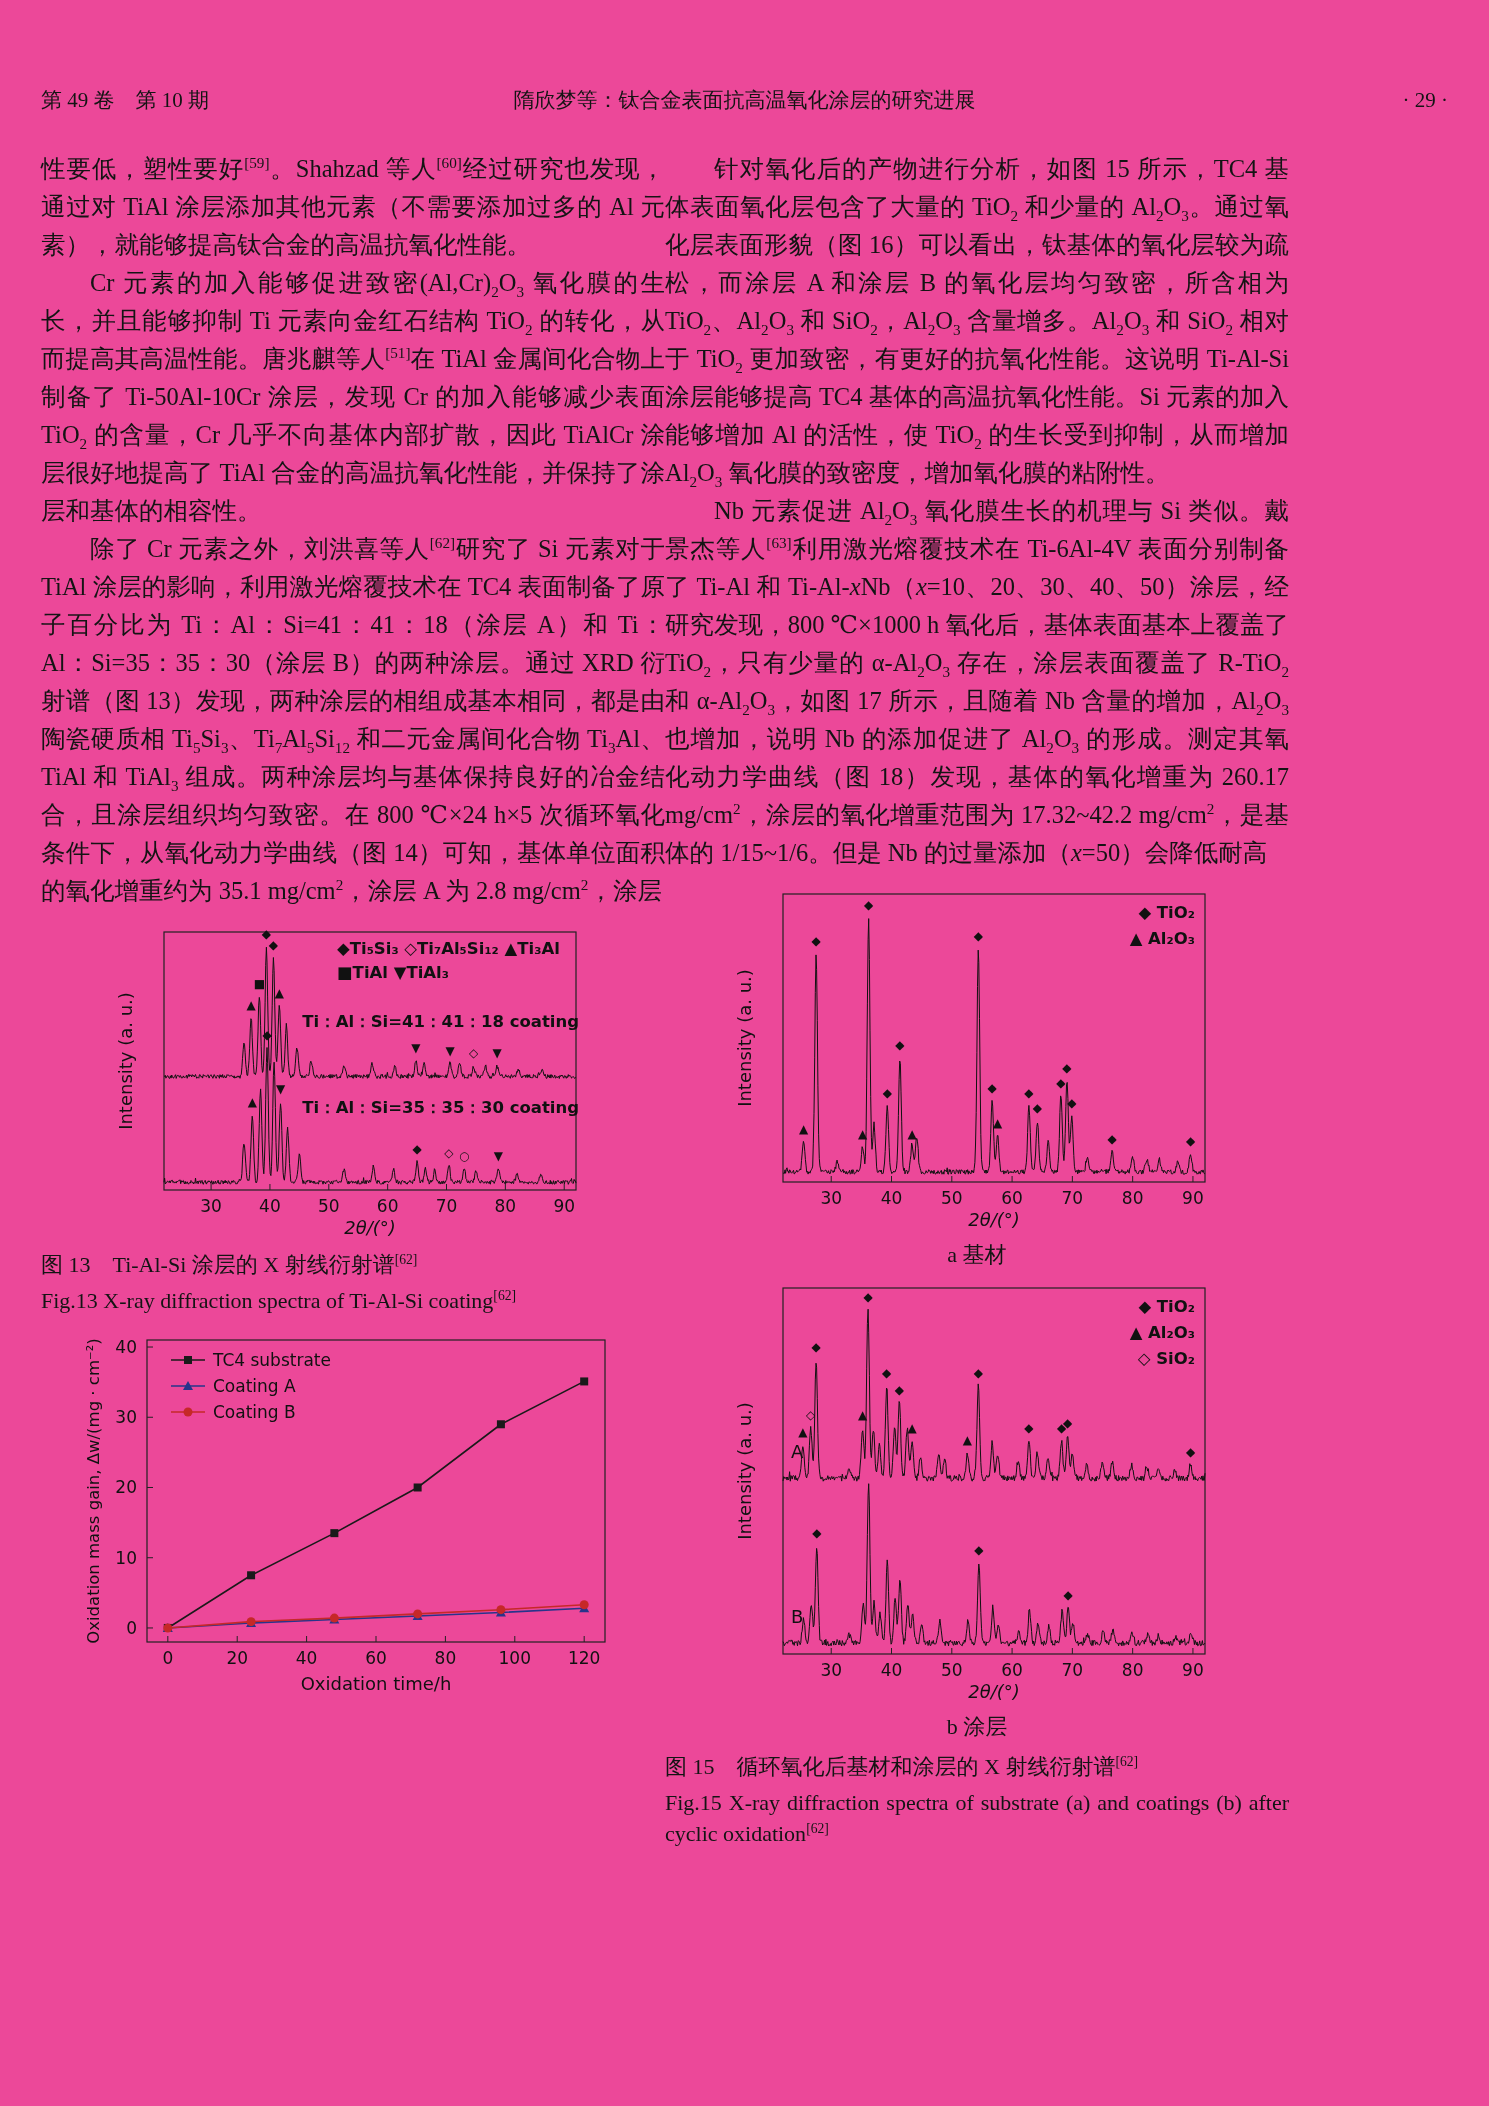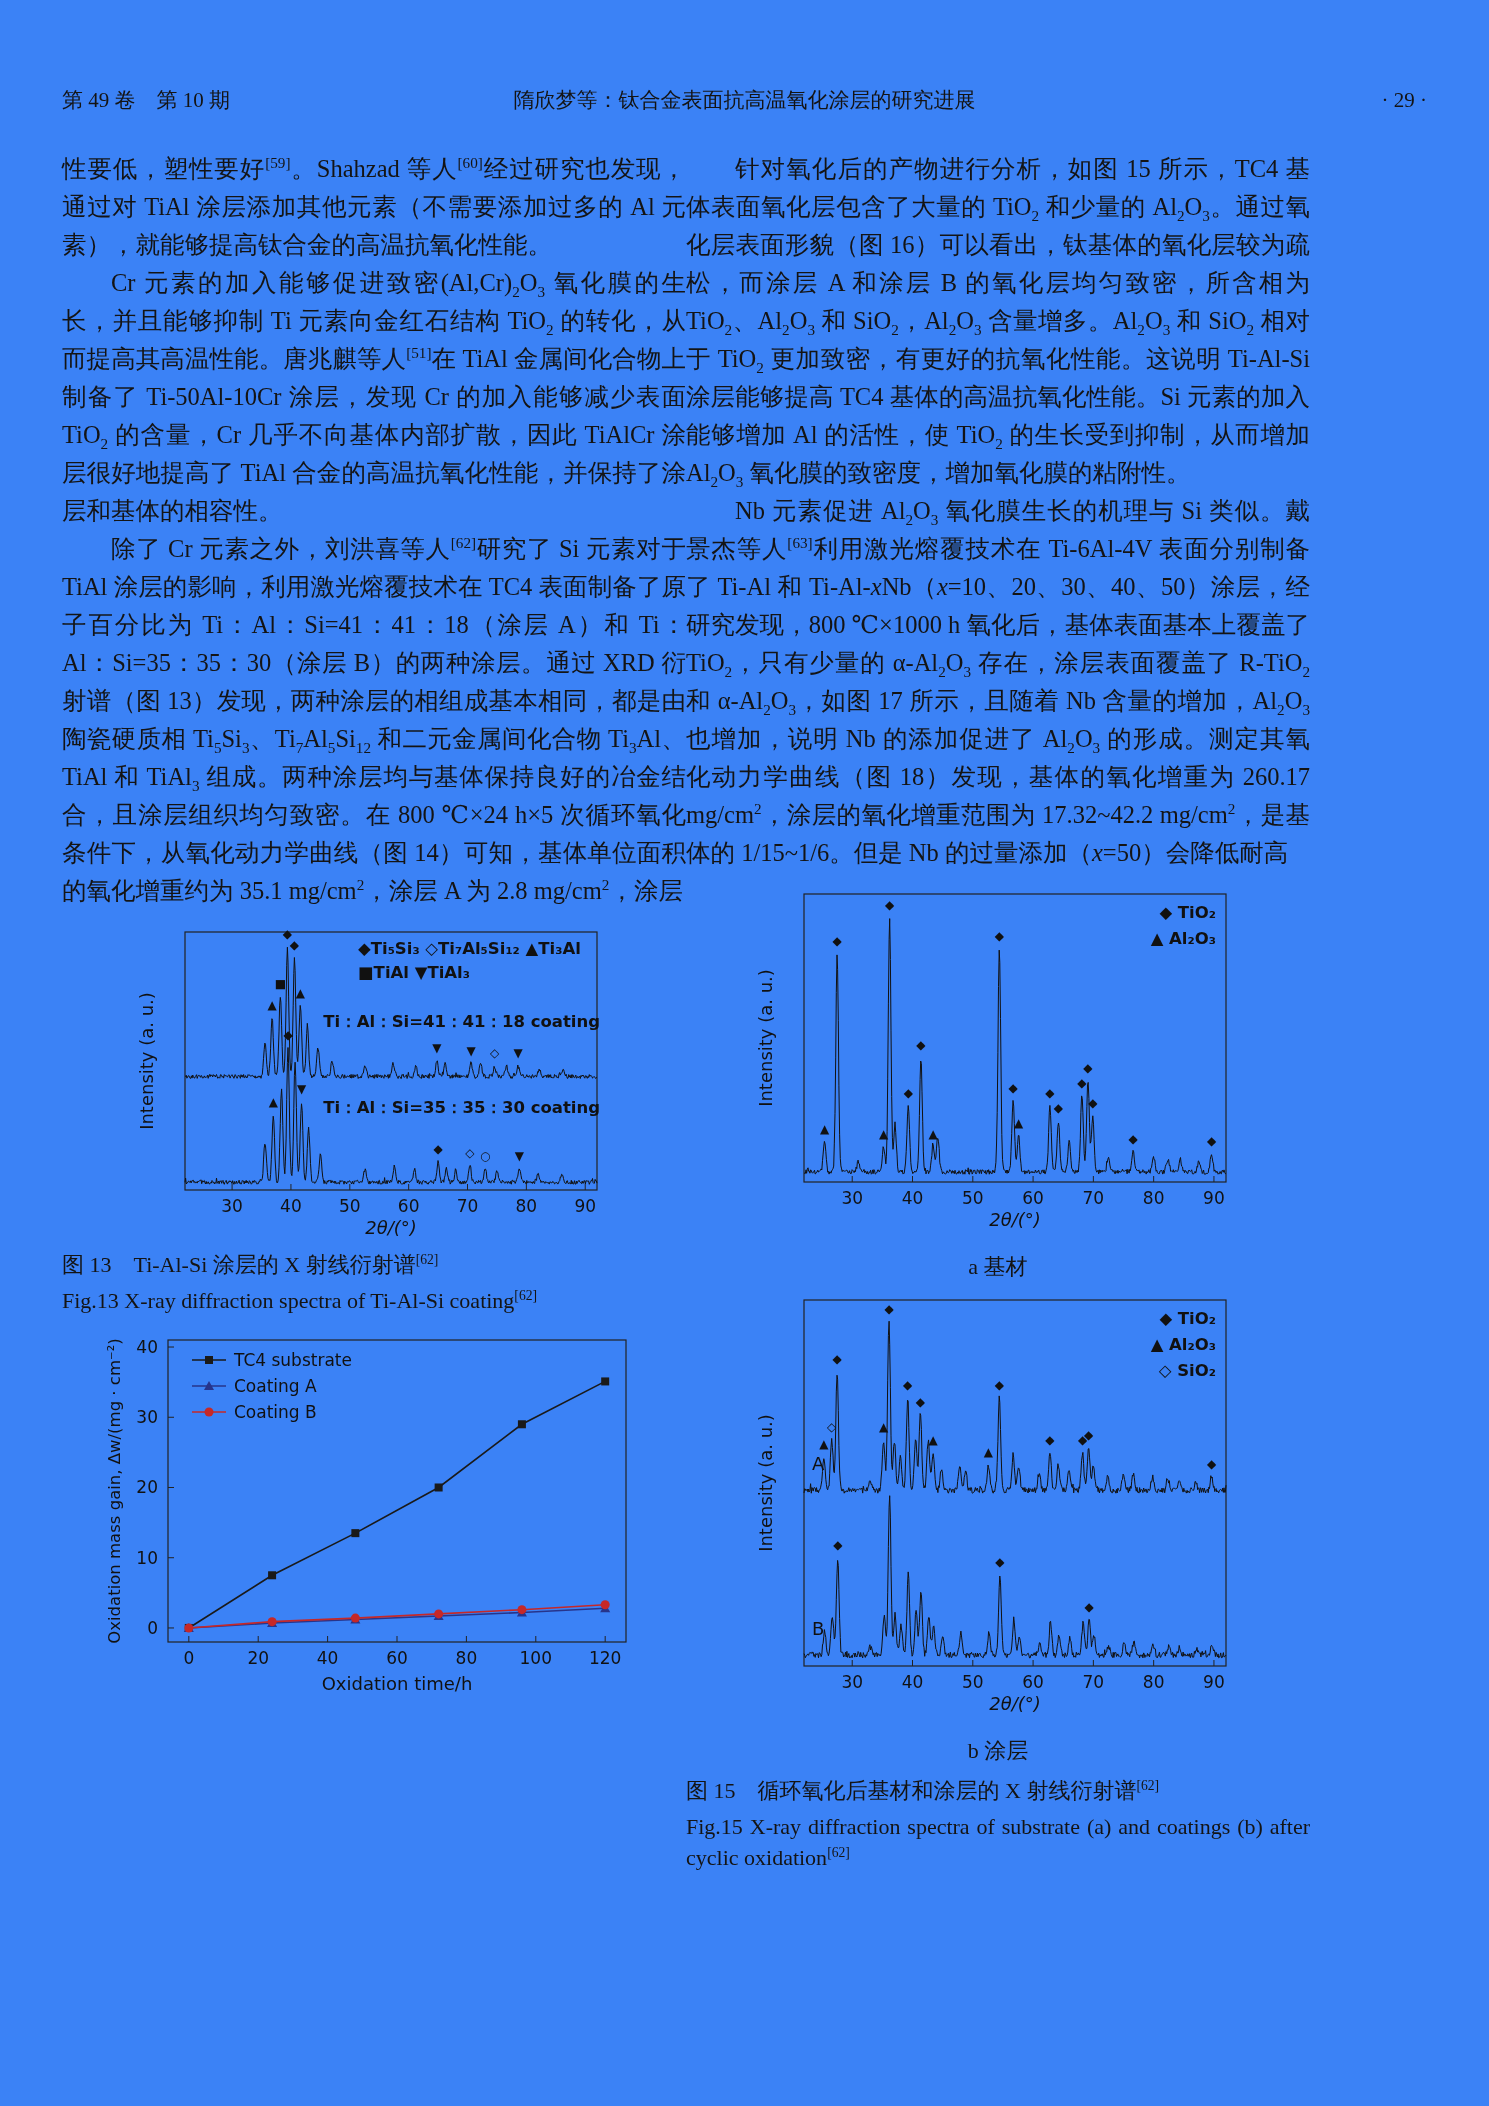--- a/index.html
+++ b/index.html
@@ -1,33 +1,33 @@
 <!DOCTYPE html>
 <html><head>
 <meta charset="utf-8">
 <style>
   html,body{margin:0;padding:0;background:#ffffff;}
-  .page{width:1489px;height:2106px;box-sizing:border-box;margin:0 auto;background:#3b82f6;
-        padding:86px 62px 40px;font-family:"Liberation Serif","DejaVu Serif",serif;color:#141414;overflow:hidden;}
+  .page{width:1489px;height:2106px;box-sizing:border-box;margin:0 auto;background:#ec4899;
+        padding:86px 41px 40px;font-family:"Liberation Serif","DejaVu Serif",serif;color:#141414;overflow:hidden;}
   .page-header{display:flex;align-items:baseline;font-size:21px;}
   .ph-left{width:240px;}
   .ph-center{flex:1;text-align:center;}
   .ph-right{width:240px;text-align:right;}
   .columns{display:flex;margin-top:36px;}
   .col{flex:0 0 624px;width:624px;font-size:24.5px;line-height:38px;text-align:justify;}
   .para{margin:0;}
   .para.indent{text-indent:2em;}
   sup,sub{font-size:0.62em;line-height:0;}
   figure{margin:12px 0 0;}
   .chart{display:flex;justify-content:center;margin-top:4px;}
   .chart svg text{font-family:"DejaVu Sans","Liberation Sans",sans-serif;}
   .cap{font-size:22px;line-height:31px;margin-top:5px;}
   .cap.center{text-align:left;}
   .cap.left{text-align:justify;}
-  .sub-label{font-size:22px;text-align:center;margin-top:12px;}
+  .sub-label{font-size:22px;text-align:center;margin-top:0px;}
 </style>
 </head>
 <body>
 
 <div class="page">
 
   <header class="page-header">
     <span class="ph-left">第 49 卷　第 10 期</span>
     <span class="ph-center">隋欣梦等：钛合金表面抗高温氧化涂层的研究进展</span>
     <span class="ph-right">· 29 ·</span>

